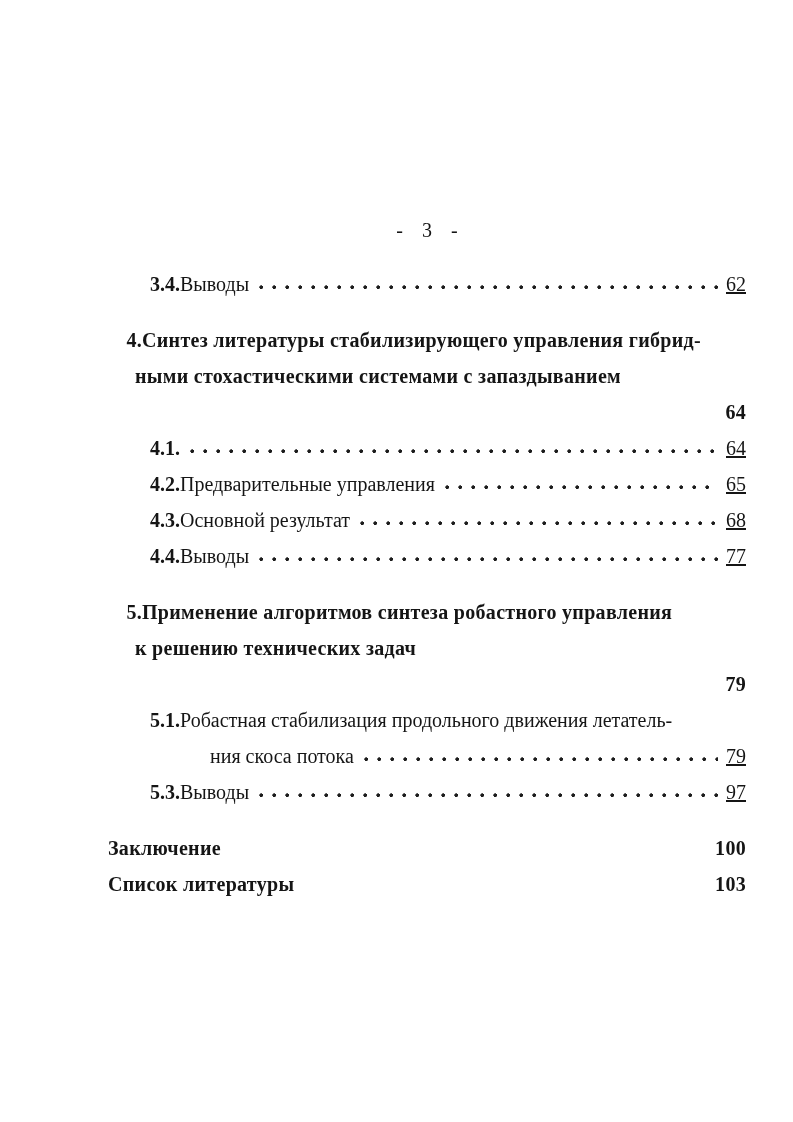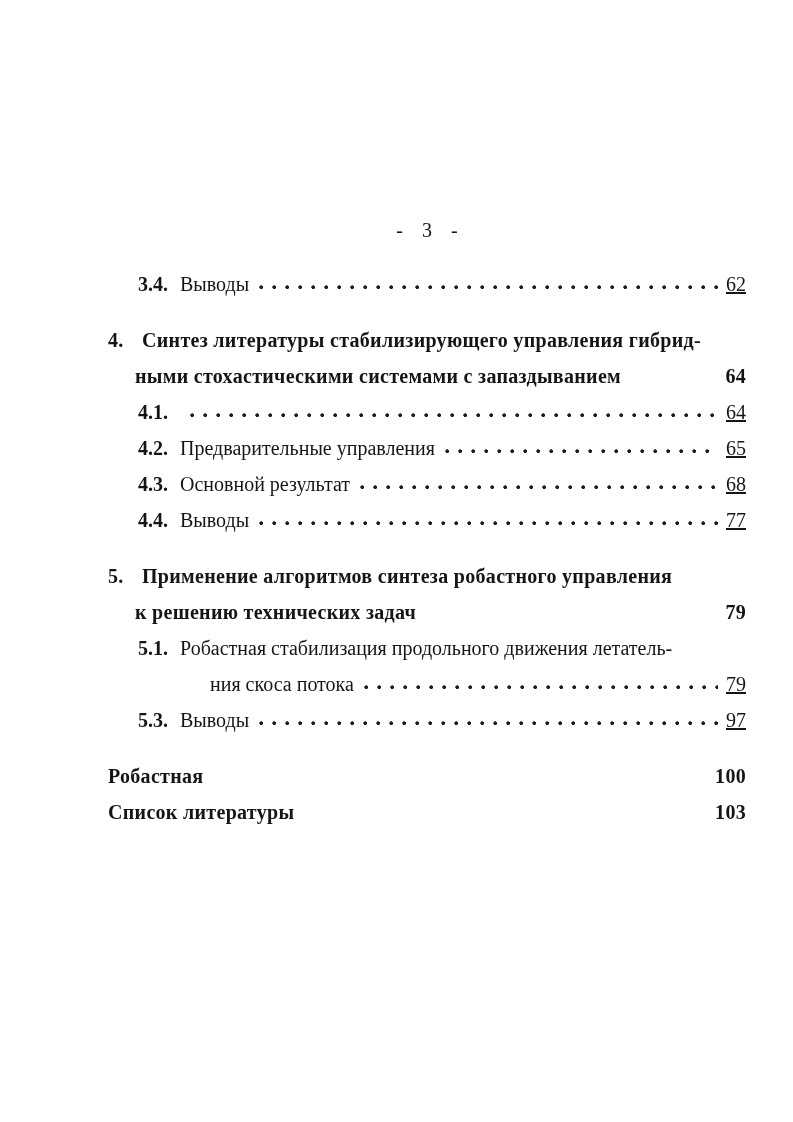--- a/index.html
+++ b/index.html
@@ -34,24 +34,25 @@
     align-items: baseline;
     font-size: 20px;
     line-height: 36px;
     white-space: nowrap;
   }
   .row.sub { padding-left: 30px; }
   .num {
     font-weight: bold;
     flex: none;
     width: 42px;
+    text-align: right;
   }
   .row.chapter { font-weight: bold; letter-spacing: 0.3px; }
   .row.chapter .num { width: 34px; }
-  .row.chapter.cont { padding-left: 27px; }
+  .row.chapter.cont { padding-left: 27px; flex-direction: column; }
   .row.subcont { padding-left: 102px; }
   .gap-lg { margin-top: 20px; }
   .gap-md { }
   .leader {
     flex: 1 1 auto;
     height: 6px;
     margin: 0 8px 0 10px;
     align-self: baseline;
     background-image: radial-gradient(circle at 2.2px 2.2px, #1c1c1c 1.6px, transparent 2.1px);
     background-size: 13px 6px;
@@ -152,21 +153,21 @@
 
 
     <div class="row sub">
       <span class="num">5.3.</span>
       <span class="title">Выводы</span>
       <span class="leader"></span>
       <span class="pagenum">97</span>
     </div>
 
     <div class="backmatter gap-lg">
-      <span class="title">Робастная</span>
+      <span class="title">Заключение</span>
       <span class="pagenum">100</span>
     </div>
 
     <div class="backmatter gap-md">
       <span class="title">Список литературы</span>
       <span class="pagenum">103</span>
     </div>
 
   </div>
 </div>

